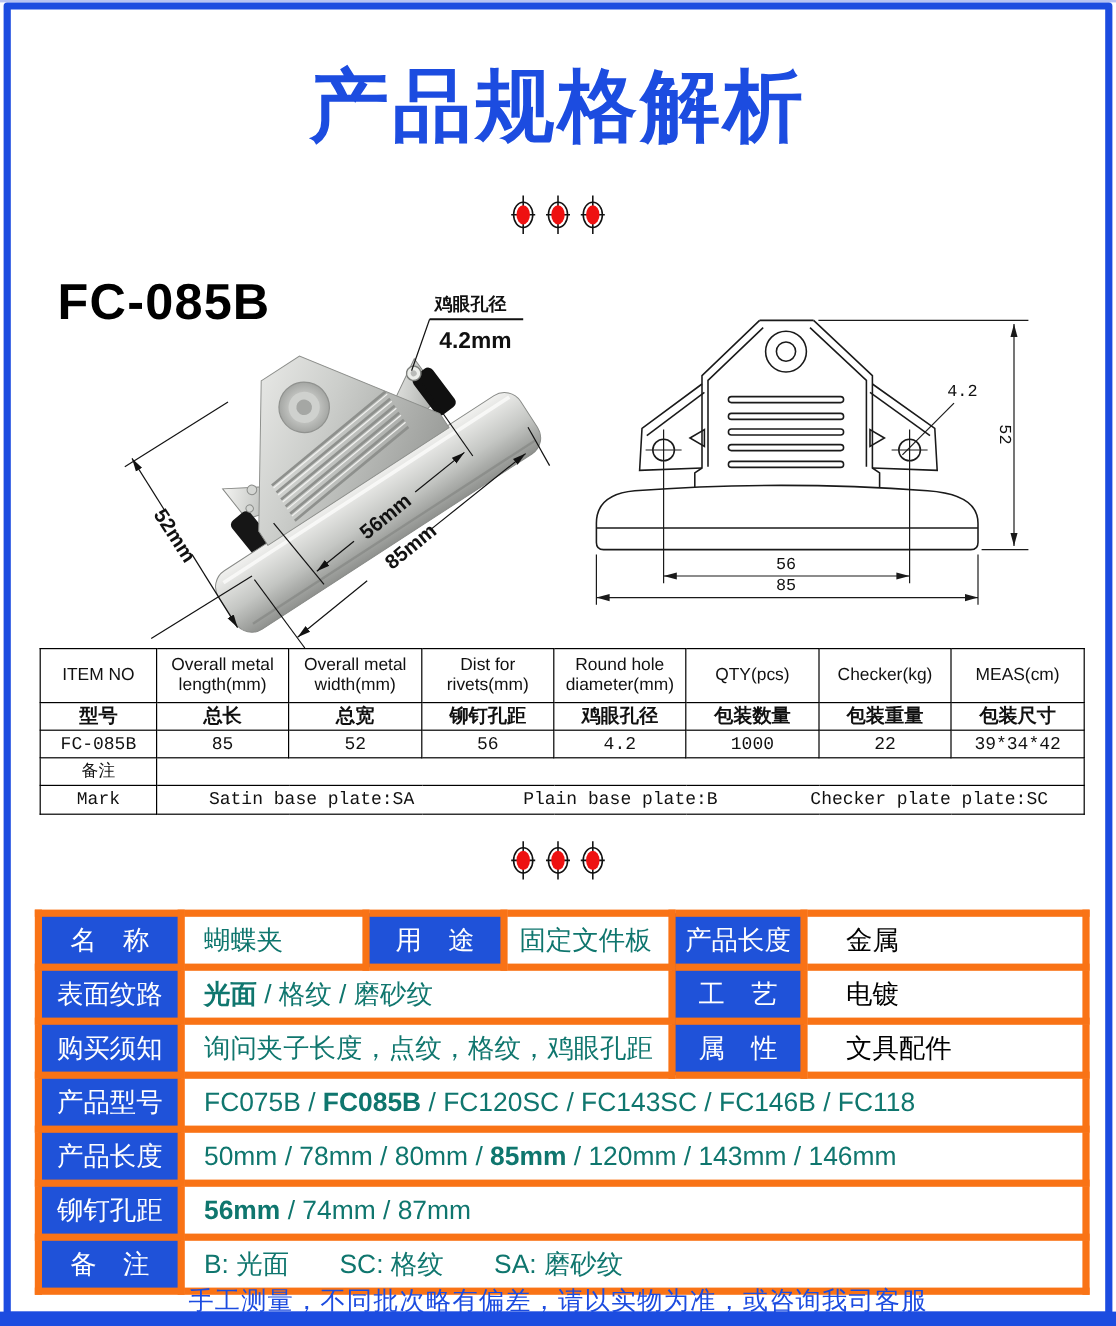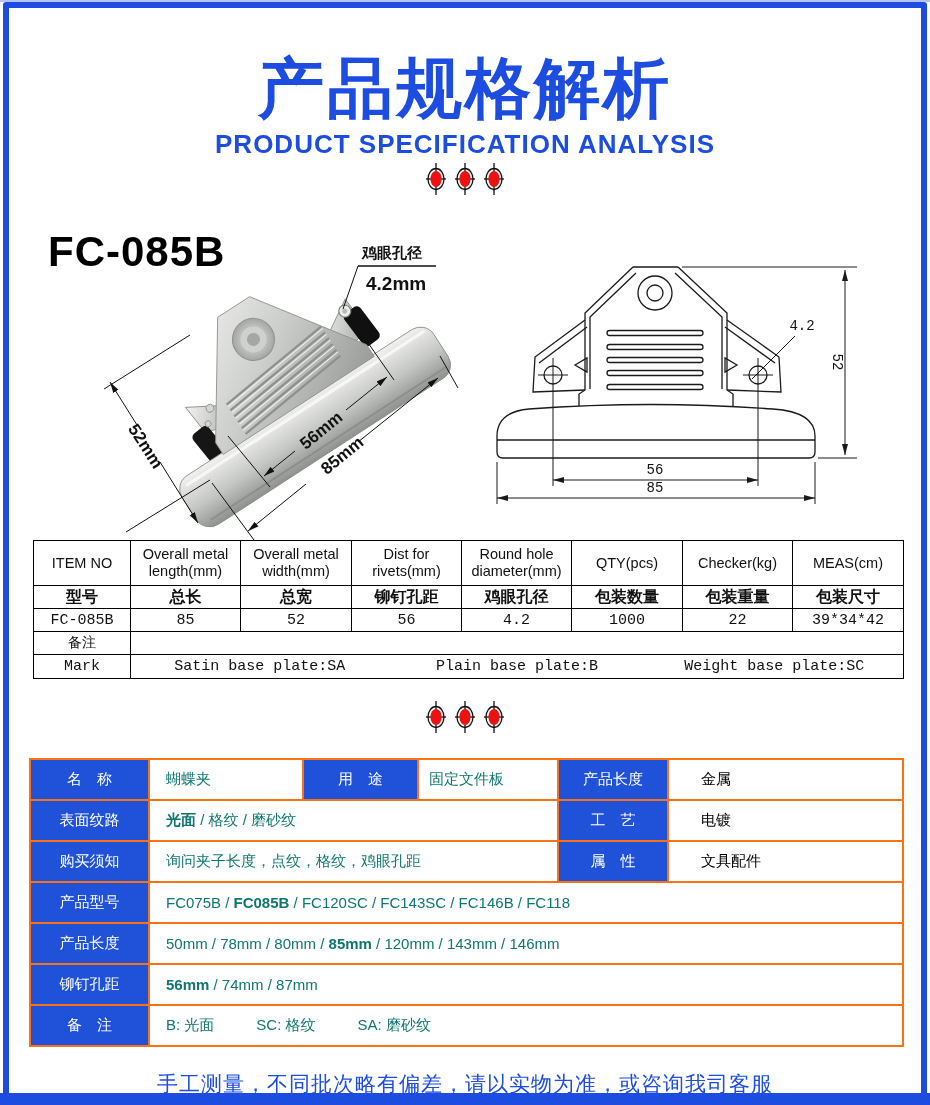--- a/index.html
+++ b/index.html
@@ -22,21 +22,21 @@
   .t1 td{border:1px solid #000;text-align:center;vertical-align:middle;padding:0;}
   .t1 tr.hd td{font-size:14.5px;line-height:1.15;font-weight:500;height:44px;}
   .t1 tr.cn td{font-size:16px;font-weight:700;height:22px;}
   .t1 tr.dt td{font-family:"Liberation Mono",monospace;font-size:15px;height:22px;}
   .t1 tr.nt td{font-family:"Liberation Mono",monospace;font-size:14px;height:22px;}
   .t1 tr.mk td{font-family:"Liberation Mono",monospace;font-size:15px;height:23px;}
   .markspread{display:flex;width:100%;align-items:flex-end;}
   .markspread span{flex:1;text-align:center;}
   
   .t2{position:absolute;left:29px;top:758px;width:873px;border-collapse:collapse;table-layout:fixed;}
-  .t2 td{border:2px solid #f97316;vertical-align:middle;height:37px;font-size:15px;}
+  .t2 td{border:6px solid #f97316;vertical-align:middle;height:37px;font-size:22px;}
   .t2 td.lbl{background:var(--cellblue);color:#fff;text-align:center;font-weight:500;}
   .t2 td.val{padding-left:16px;color:#0f766e;font-weight:500;}
   .t2 td.val2{padding-left:32px;color:#000;font-weight:500;}
   .t2 b{font-weight:800;}
   .gap40{display:inline-block;width:42px;}
   .footer{position:absolute;top:1070px;left:0;width:100%;text-align:center;
           font-size:21px;font-weight:500;color:var(--blue);letter-spacing:1px;}
   
   text{fill:#111;}
   .dimlabel{font-family:"Liberation Sans",sans-serif;font-size:17px;font-weight:600;}
@@ -46,21 +46,20 @@
 </style>
 </head>
 <body>
 
 <div id="page" style="--blue:#1c4ce0; --cellblue:#1f52d9;">
 
   <div class="topline"></div>
   <div class="frame"></div>
 
   <div class="title">产品规格解析</div>
-  <div class="subtitle">PRODUCT SPECIFICATION ANALYSIS</div>
 
   <div class="xhrow xh1">
     <svg width="24" height="36" viewBox="0 0 24 36">
         <line x1="12" y1="2" x2="12" y2="34" stroke="#111" stroke-width="1.3"></line>
         <line x1="2" y1="18" x2="22" y2="18" stroke="#111" stroke-width="1.3"></line>
         <ellipse cx="12" cy="18" rx="5.6" ry="8" fill="#ee1111"></ellipse>
         <ellipse cx="12" cy="18" rx="8" ry="10.5" fill="none" stroke="#111" stroke-width="1.3"></ellipse>
       </svg>
     <svg width="24" height="36" viewBox="0 0 24 36">
         <line x1="12" y1="2" x2="12" y2="34" stroke="#111" stroke-width="1.3"></line>
@@ -272,21 +271,21 @@
     <tr class="nt">
       <td>备注</td>
       <td colspan="7"></td>
     </tr>
     <tr class="mk">
       <td>Mark</td>
       <td colspan="7">
         <div class="markspread">
           <span>Satin base plate:SA</span>
           <span>Plain base plate:B</span>
-          <span>Weight base plate:SC</span>
+          <span>Checker plate plate:SC</span>
         </div>
       </td>
     </tr>
   </tbody>
     </table>
 
   <div class="xhrow xh2">
     <svg width="24" height="36" viewBox="0 0 24 36">
         <line x1="12" y1="2" x2="12" y2="34" stroke="#111" stroke-width="1.3"></line>
         <line x1="2" y1="18" x2="22" y2="18" stroke="#111" stroke-width="1.3"></line>

